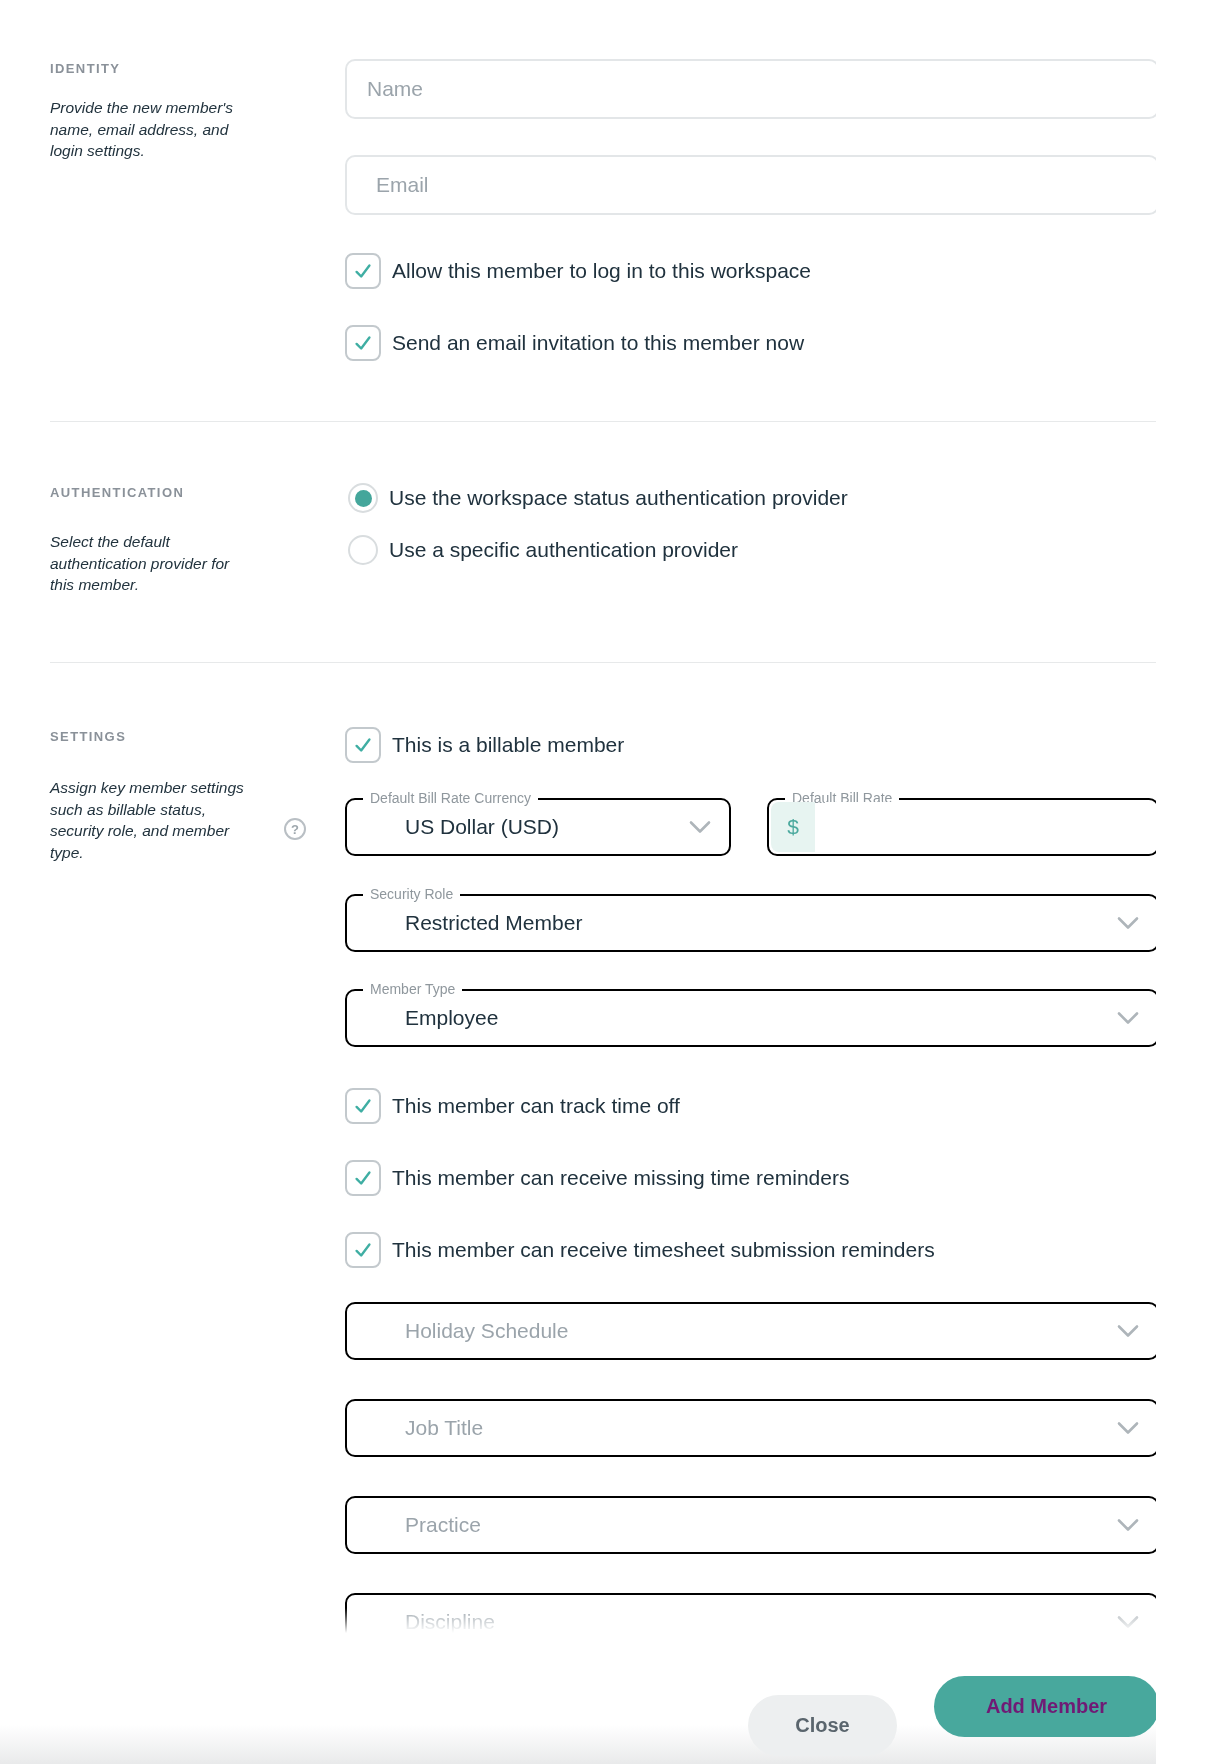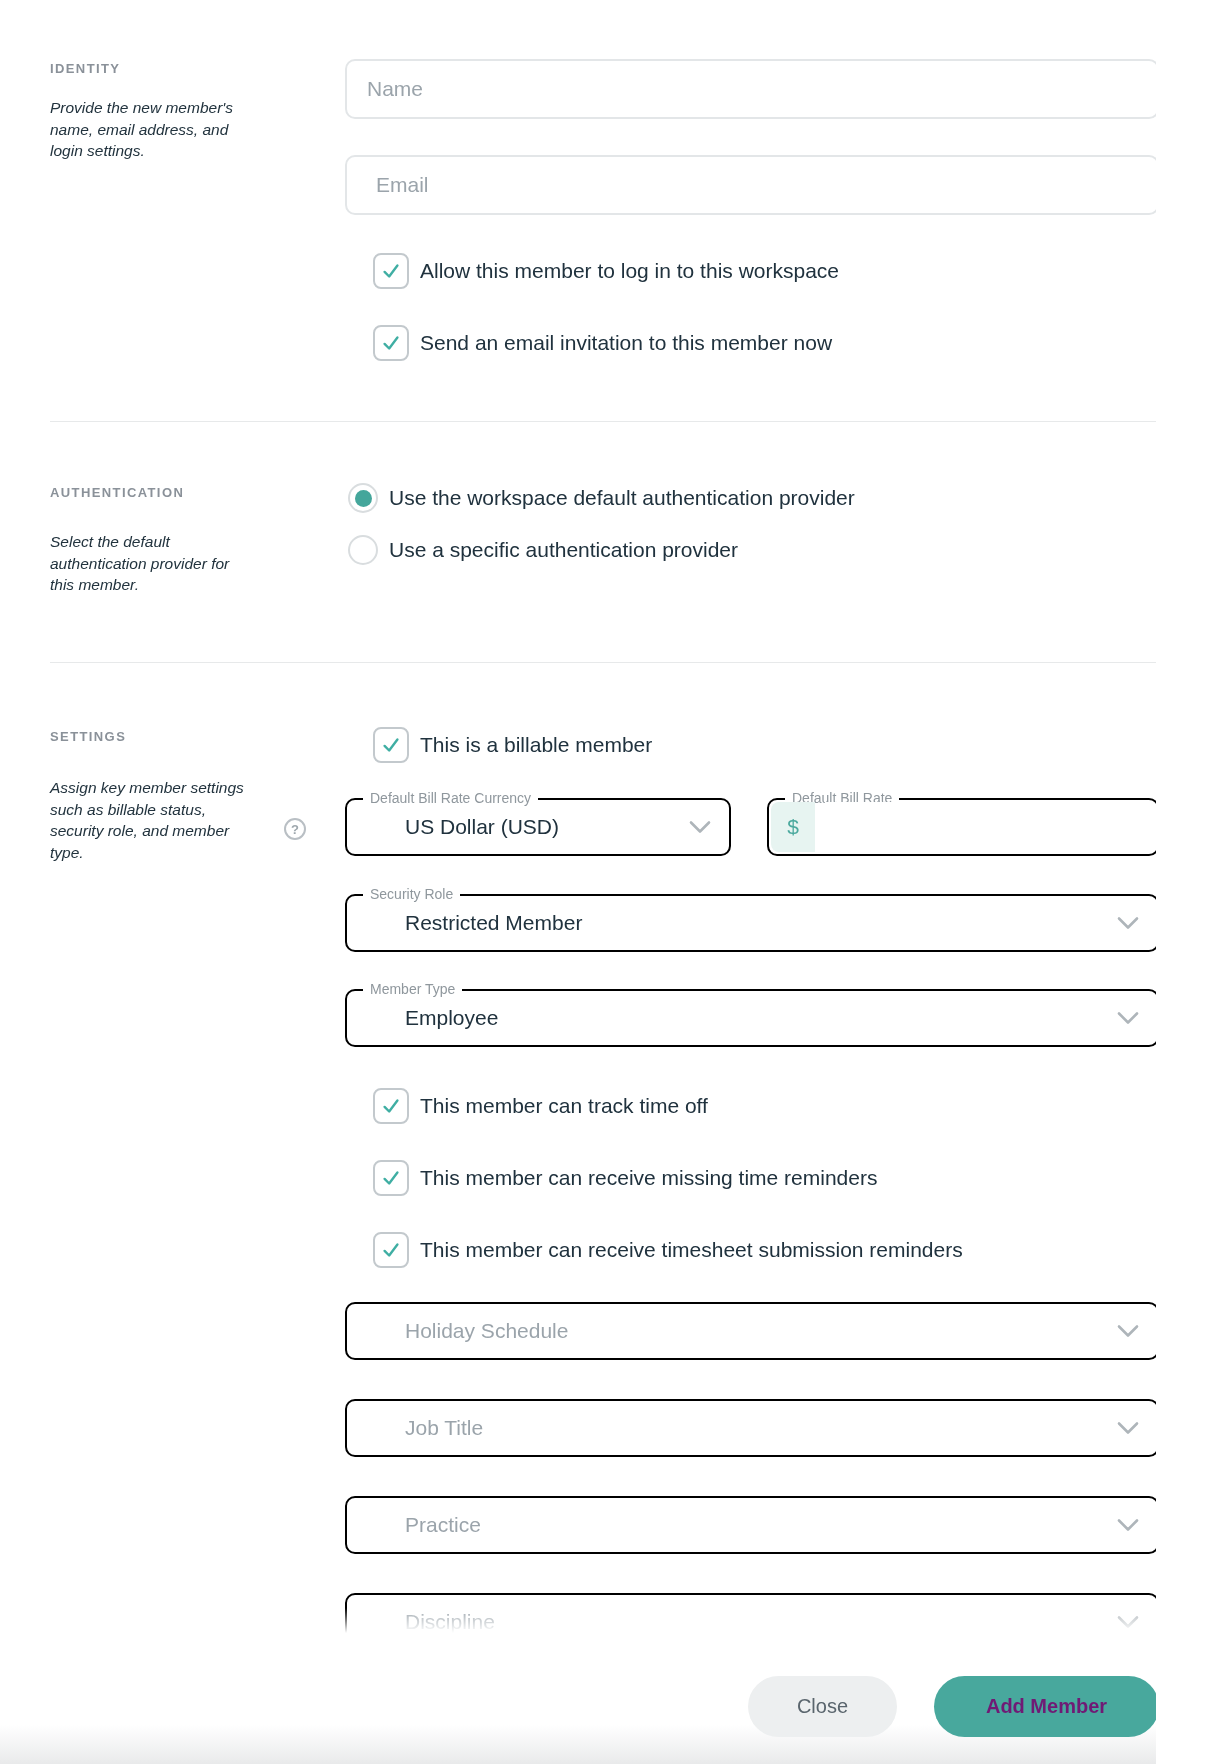--- a/index.html
+++ b/index.html
@@ -28,21 +28,21 @@
   .text-input {
     position:absolute; left:345px; width:814px; height:60px; box-sizing:border-box;
     border:2px solid #E3E6E8; border-radius:10px; padding:0 20px;
     font-family:inherit; font-size:21px; color:#20323E; outline:none; background:#fff;
   }
   .text-input::placeholder { color:#9BA4AB; opacity:1; }
   
   .check-row, .radio-row {
     position:absolute; left:345px; display:flex; align-items:center; cursor:pointer;
   }
-  .check-row { height:36px;margin-left:28px; }
+  .check-row { height:36px; }
   .checkbox {
     width:36px; height:36px; box-sizing:border-box; flex:0 0 36px;
     border:2px solid #C3C9CD; border-radius:8px; background:#fff;
     display:flex; align-items:center; justify-content:center;
   }
   .check-label, .radio-label { margin-left:11px; font-size:21px; color:#20323E; }
   .radio-row { height:30px; }
   .radio-outer {
     width:30px; height:30px; box-sizing:border-box; flex:0 0 30px;
     border:2px solid #D9DDDF; border-radius:50%; background:#fff;
@@ -89,21 +89,21 @@
     background:linear-gradient(rgba(255,255,255,0), #ffffff);
   }
   .footer {
     position:absolute; left:0; top:1633px; width:1232px; height:131px;
     background:linear-gradient(#ffffff 0%, #ffffff 70%, #E9EAEB 100%);
   }
   .btn {
     position:absolute; top:43px; height:61px; border:none; border-radius:31px;
     font-family:inherit; font-size:20px; cursor:pointer;
   }
-  .btn-close { left:748px; width:149px; background:#EDEFF0; color:#5A656D; font-weight:400; }
+  .btn-close { left:748px; width:149px; background:#EDEFF0; color:#5A656D; font-weight:700;margin-top:19px; }
   .btn-add { left:934px; width:225px; background:#48A89D; color:#701a75; font-weight:700; }
 </style>
 </head>
 <body>
 
 <div class="page">
 
   <button class="close-btn">
     <span style="display:flex;">
       <svg width="24" height="24" viewBox="0 0 24 24">
@@ -138,21 +138,21 @@
 
   <div class="divider" style="top:421px"></div>
 
   <div class="sec-title" style="top:485px">AUTHENTICATION</div>
   <div class="sec-desc" style="top:531px">Select the default authentication provider for this member.</div>
 
   <div class="radio-row" style="top:483px; left:348px">
     <span class="radio-outer">
       <span class="radio-dot"></span>
     </span>
-    <span class="radio-label">Use the workspace default authentication provider</span>
+    <span class="radio-label">Use the workspace status authentication provider</span>
   </div>
 
   <div class="radio-row" style="top:535px; left:348px">
     <span class="radio-outer"></span>
     <span class="radio-label">Use a specific authentication provider</span>
   </div>
 
   <div class="divider" style="top:662px"></div>
 
   <div class="sec-title" style="top:729px">SETTINGS</div>

